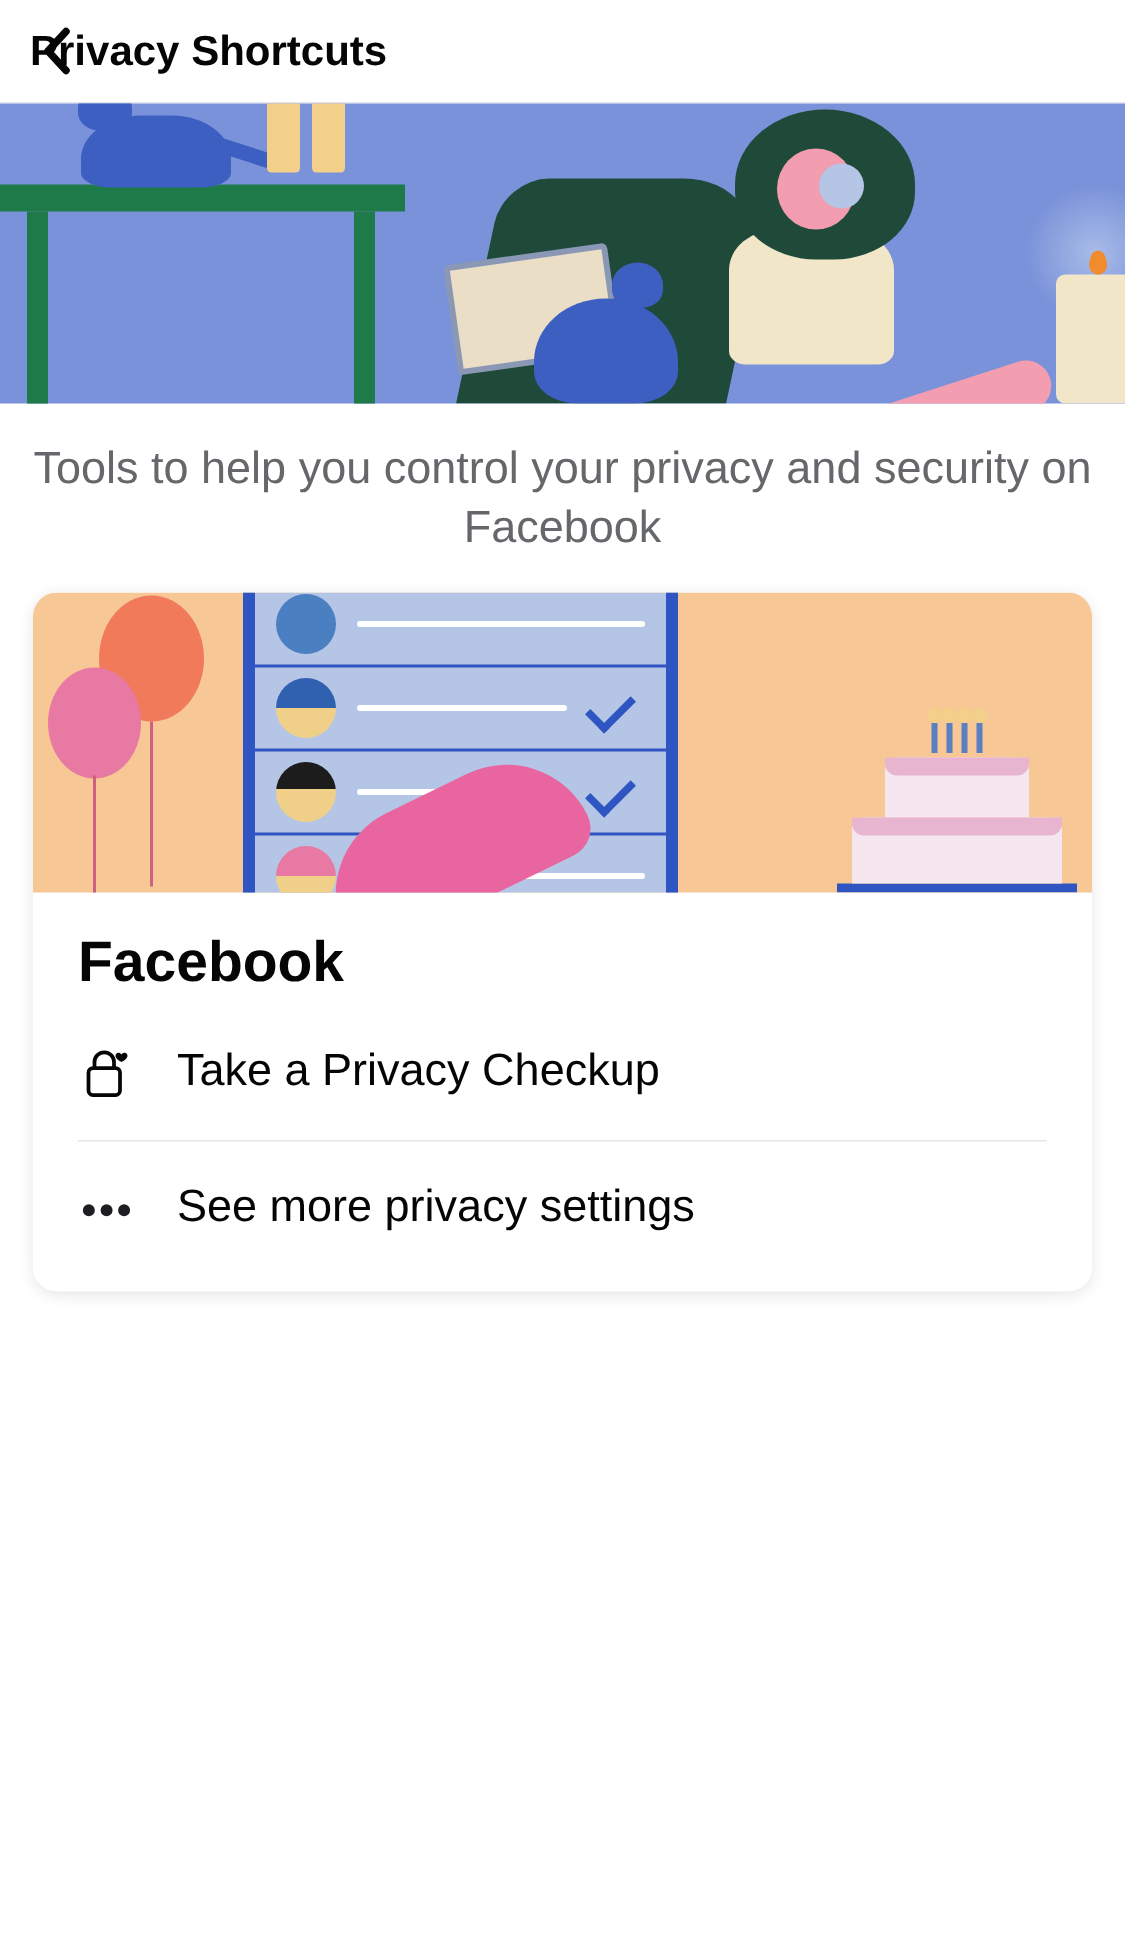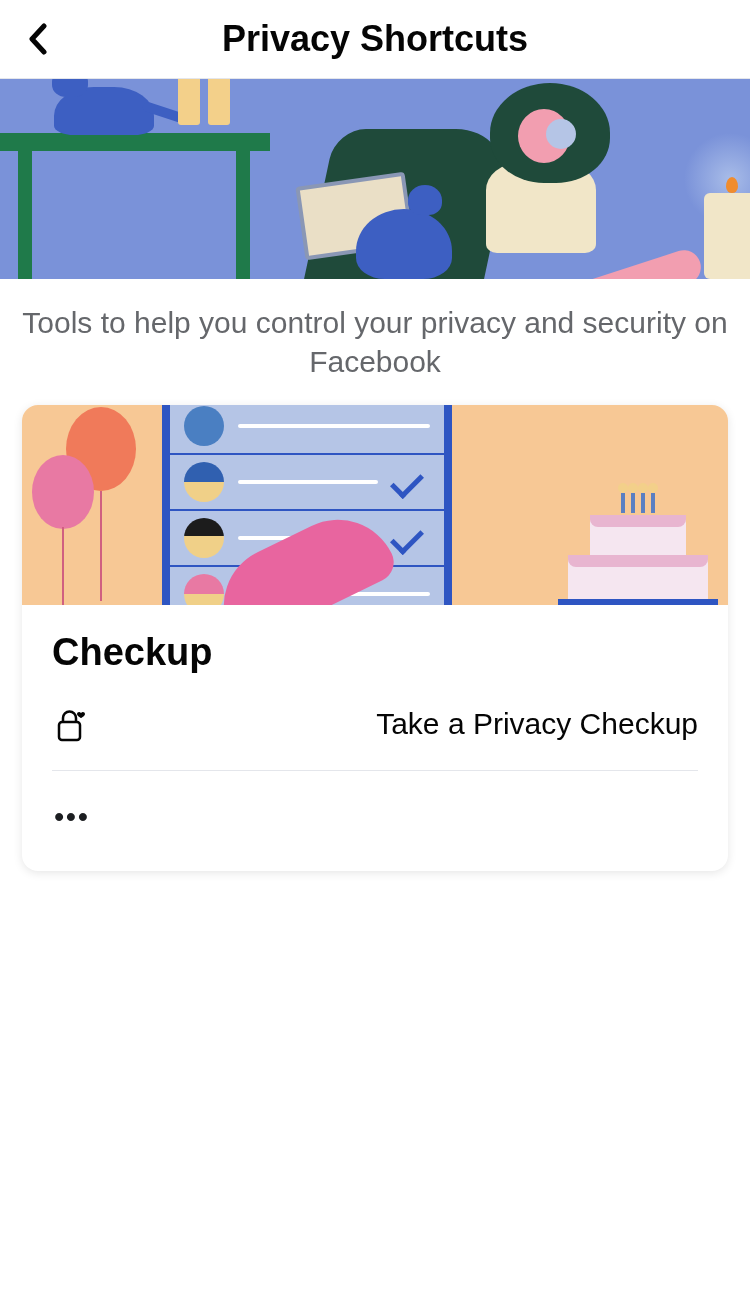--- a/index.html
+++ b/index.html
@@ -20,22 +20,22 @@
       width: 32px;
       height: 32px;
       display: flex;
       align-items: center;
       justify-content: center;
       position: absolute;
       left: 22px;
     }
     .header-title {
       flex: 1;
-      text-align: center;
-      font-size: 36px;
+      text-align: left;
+      font-size: 28px;
       font-weight: 700;
       color: #050505;
     }
     .hero {
       width: 100%;
       height: 200px;
       background: #7a92d9;
       position: relative;
       overflow: hidden;
     }
@@ -73,21 +73,20 @@
       color: #65676b;
       line-height: 1.33;
       margin-bottom: 24px;
     }
     .list-item {
       display: flex;
       align-items: flex-start;
       padding: 24px 0;
       border-top: 1px solid #e4e6eb;
       gap: 26px;
-      justify-content: space-between;
     }
     .list-item:first-of-type { border-top: none; }
     .list-icon {
       width: 40px;
       height: 40px;
       flex-shrink: 0;
       display: flex;
       align-items: center;
       justify-content: center;
       margin-top: 2px;
@@ -245,36 +244,37 @@
           <div class="frost"></div>
         </div>
       <div class="cake-tier t2">
           <div class="frost"></div>
         </div>
       <div class="plate"></div>
     </div>
   </div>
 
   <div class="card-body">
-    <div class="card-title">Checkup</div>
+    <div class="card-title">Facebook</div>
 
     <div class="list-wrap">
       <div class="list-item" style="margin-left:-62px;">
         <div class="list-icon">
           <svg width="38" height="38" viewBox="0 0 38 38">
             <rect x="6" y="15" width="21" height="18" rx="3" fill="none" stroke="#050505" stroke-width="2.5"></rect>
             <path d="M10 15 v-4 a6.5 6.5 0 0 1 13 0 v4" fill="none" stroke="#050505" stroke-width="2.5"></path>
             <path d="M28 6 c1.5-2 4-1 4 1 c0 2-4 4-4 4 s-4-2-4-4 c0-2 2.5-3 4-1 z" fill="#050505"></path>
           </svg>
         </div>
         <div class="list-label">Take a Privacy Checkup</div>
       </div>
 
 
 
       <div class="list-item" style="margin-left:-62px;">
         <div class="list-icon">
           <span class="dots">•••</span>
         </div>
+        <div class="list-label">See more privacy settings</div>
       </div>
     </div>
   </div>
 </div>
 
 </body></html>

